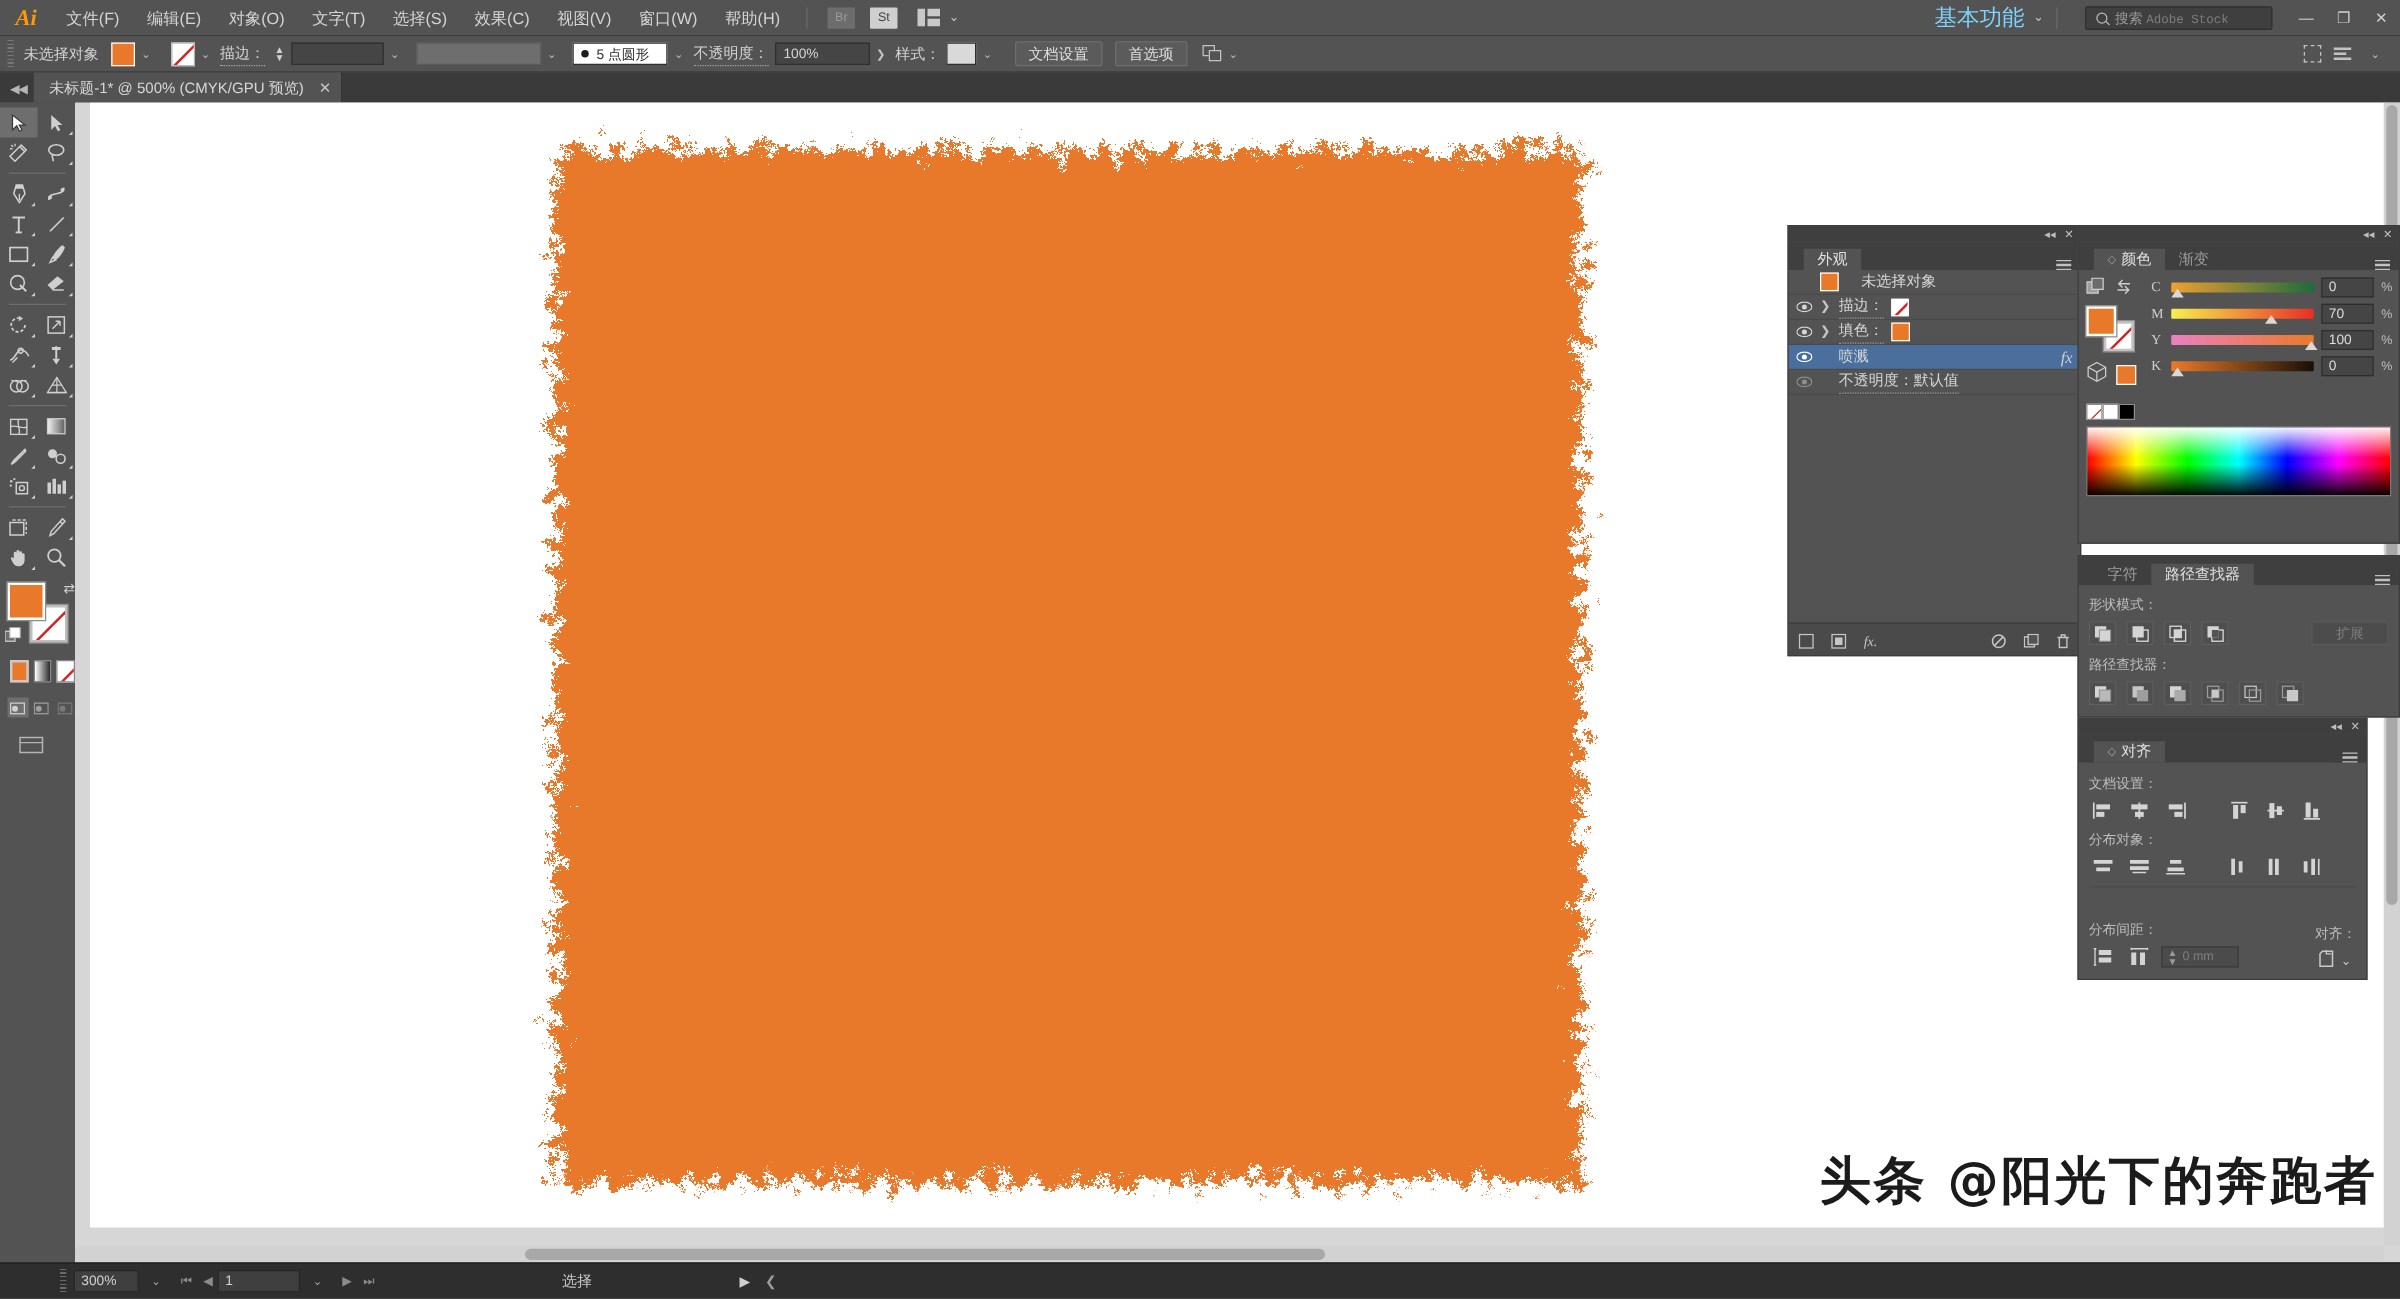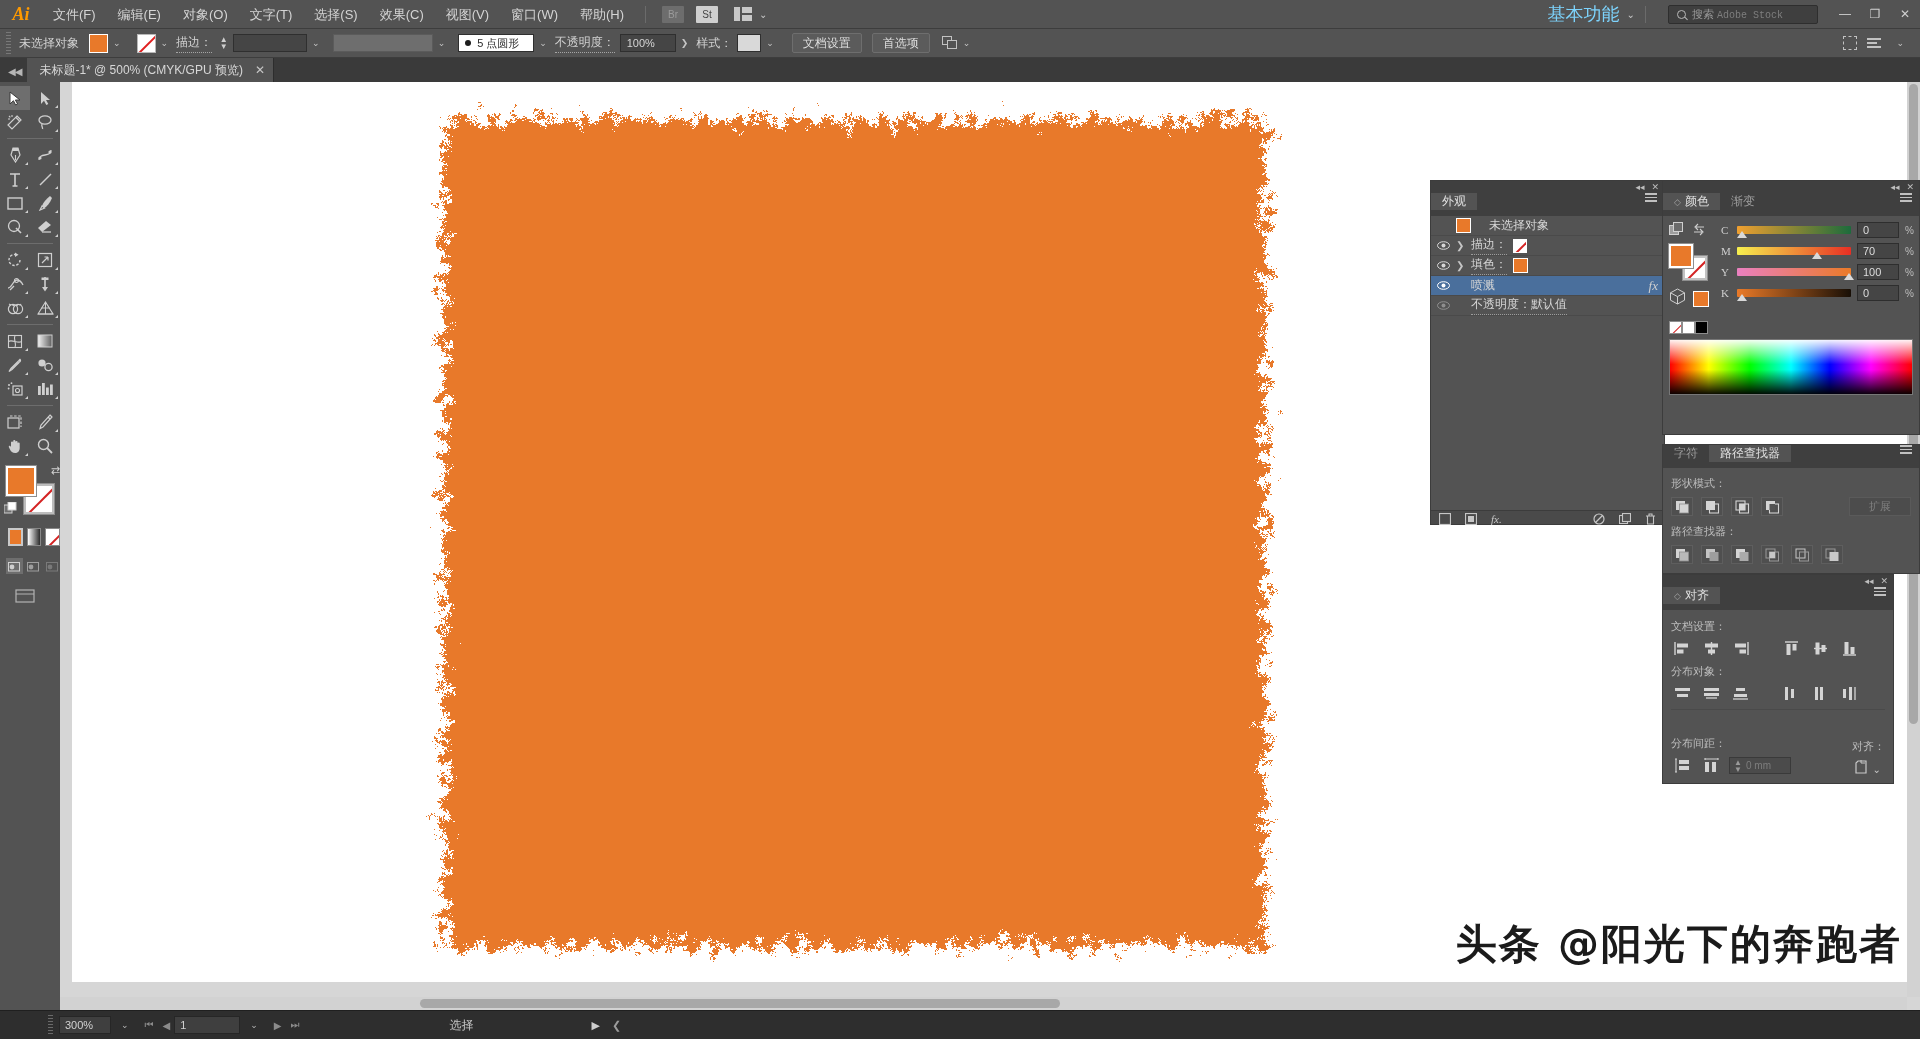--- a/index.html
+++ b/index.html
@@ -88,21 +88,21 @@
   .dd-arrow { color: #c5c5c5; font-size: 9px; margin: 0 8px 0 5px; }
   .stepper { width: 9px; margin-left: 7px; color: #cfcfcf; font-size: 8px; line-height: 7px; text-align:center;}
   .cb-field {
     height: 18px; background: #454545; border: 1px solid #2f2f2f;
     margin-left: 5px; display: flex; align-items: center; padding: 0 6px;
     color: #d5d5d5; font-size: 11px;
   }
   .cb-field.wide { width: 74px; }
   .cb-field.dis { background: #6e6e6e; border-color:#5b5b5b; width: 100px; }
   .cb-field.white-fill { background:#fff; width: 76px; color:#2b2b2b; }
-  .cb-field.op { width: 56px; }
+  .cb-field.op { width: 76px; }
   .cb-field.sty { background:#d9d9d9; width: 24px; }
   .brush-dot { width: 6px; height: 6px; border-radius: 50%; background:#1d1d1d; margin-right: 6px;}
   .cb-btn {
     height: 20px; border: 1px solid #6e6e6e; background: #5b5b5b; color: #dedede;
     font-size: 12px; padding: 0 10px; display: flex; align-items: center;
     margin-left: 10px; border-radius: 2px; white-space: nowrap;
   }
   .cb-right { margin-left: auto; display: flex; align-items: center; padding-right: 8px; gap: 10px;}
   .ic-sq { width: 14px; height: 14px; border: 1.4px solid #c2c2c2; }
   .ic-sq.dash { border-style: dashed; }
@@ -196,21 +196,21 @@
     background: #a8a8a8; border-radius: 5px; }
 
   
   .panel { position: absolute; background: #535353; border: 1px solid #3c3c3c; }
   .panel-topbar {
     height: 12px; background: #3f3f3f; display: flex; align-items: center;
     justify-content: flex-end; padding-right: 5px; gap: 7px;
   }
   .panel-topbar span { color: #bdbdbd; font-size: 9px; line-height: 9px; }
   .panel-tabs {
-    height: 23px; background: #3f3f3f; display: flex; align-items: flex-start;
+    height: 23px; background: #3f3f3f; display: flex; align-items: flex-end; padding-left: 12px;
   }
   .ptab {
     display: flex; align-items: center; padding: 0 11px; color: #9e9e9e; font-size: 12px;
     background: #3f3f3f; white-space: nowrap; gap:4px;
   }
   .ptab.active { background: #535353; color: #e0e0e0; }
   .ptab .grab { color:#a0a0a0; font-size:9px; }
   .ptab-fill { flex: 1; background: #3f3f3f; }
   .ptab-menu { display:flex; align-items:center; padding: 0 7px; background: #3f3f3f; }
   .hamb { display:flex; flex-direction: column; gap: 2px; width: 12px; }
@@ -226,22 +226,22 @@
     width: 13px; height: 11px; flex: none; display:flex; align-items:center; justify-content:center;
   }
   .eye.dim svg { opacity: .45; }
   .arrow-r { color:#c6c6c6; font-size: 10px; width: 9px; flex:none; }
   .thumb-sq { width: 15px; height: 15px; border: 1px solid #fff; background: #e8792a; flex:none; }
   .thumb-none { width: 14px; height: 14px; border: 1px solid #fff; background:#fff; position: relative; overflow:hidden; flex:none;}
   .thumb-none::after { content:""; position:absolute; left:-2px; top:50%; width:20px; height:1.6px; background:#d42323; transform: rotate(-45deg); }
   .fx { margin-left: auto; color:#cfcfcf; font-style: italic; font-family:"Liberation Serif",serif; font-size: 13px;}
   .app-dotted { border-bottom: 1px dotted #9c9c9c; padding-bottom: 1px;}
   .app-footer {
-    position: absolute; left: 0; right: 0; bottom: 0; height: 14px;
-    background: #4a4a4a; display: flex; align-items: flex-start; padding: 0 8px; gap: 14px;
+    position: absolute; left: 0; right: 0; bottom: 0; height: 26px;
+    background: #4a4a4a; display: flex; align-items: flex-end; padding: 0 8px; gap: 14px;
     border-top: 1px solid #3c3c3c;
   }
   .app-footer .sp { margin-left: auto; }
 
   
   .color-body { padding: 6px 6px 8px 6px; display:flex; gap: 8px; }
   .cp-left { width: 44px; flex: none; }
   .cp-icons { display:flex; gap: 8px; align-items:center; margin-bottom: 4px; }
   .cp-fillstroke { position: relative; width: 40px; height: 36px; margin-bottom: 8px;}
   .cp-fill { position:absolute; left:0; top:0; width:24px; height:24px; background:#e8792a; border:2px solid #fff; outline:1px solid #8f8f8f;}

